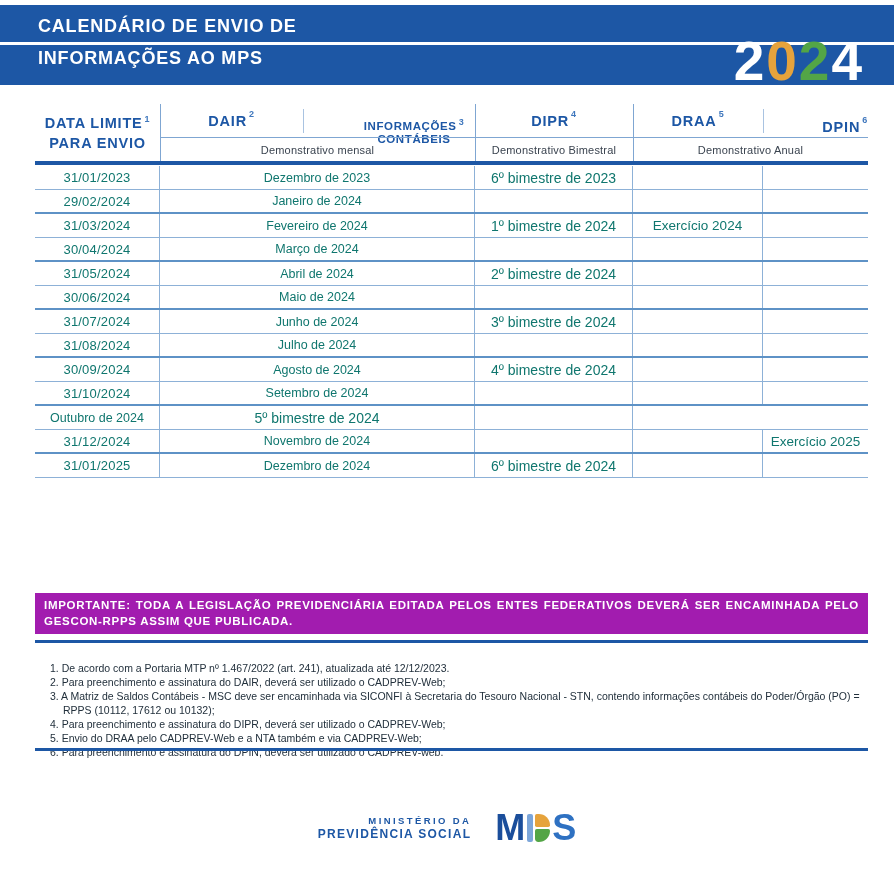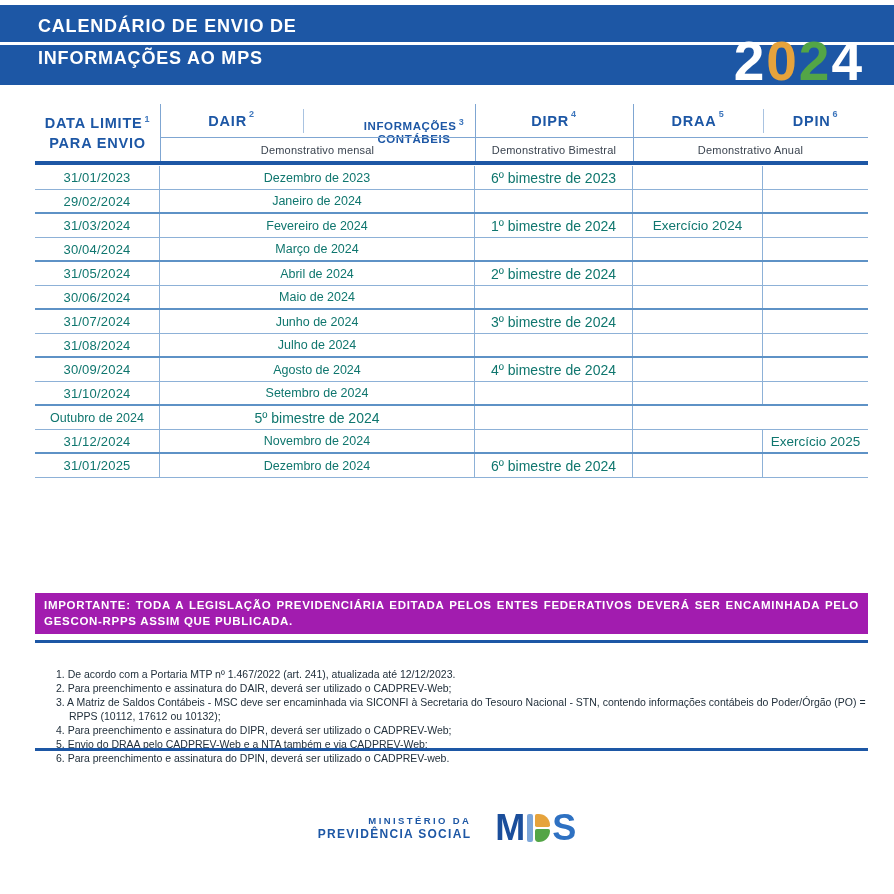--- a/index.html
+++ b/index.html
@@ -16,21 +16,21 @@
     line-height:56px;letter-spacing:2px;}
   
   .thead{position:absolute;left:35px;top:104px;width:833px;height:62px;color:#1d57a5;}
   .hcell{position:absolute;display:flex;flex-direction:column;align-items:center;justify-content:center;
     font-weight:bold;font-size:14.5px;letter-spacing:0.8px;text-align:center;}
   .hc1{left:0;top:0;width:125px;height:57px;line-height:20px;}
   .hc-dair{left:125px;top:0;width:143px;height:33px;}
   .hc-info{left:268px;top:12px;width:172px;height:33px;font-size:11.5px;line-height:13px;letter-spacing:0.6px;margin-left:25px;}
   .hc-dipr{left:440px;top:0;width:158px;height:33px;}
   .hc-draa{left:598px;top:0;width:130px;height:33px;}
-  .hc-dpin{left:728px;top:0;width:105px;height:33px;}
+  .hc-dpin{left:728px;top:6px;width:105px;height:33px;align-items:flex-end;}
   sup.fn{font-size:9px;font-weight:bold;vertical-align:top;position:relative;top:-4px;margin-left:2px;color:#3f77bd;}
   .vline{position:absolute;width:1px;background:#7fa6d2;}
   .v-full{top:0;height:57px;}
   .v-short{top:5px;height:24px;background:#a9c3e1;}
   .hline-sub{position:absolute;left:125px;top:33px;width:708px;height:1px;background:#7fa6d2;}
   .subrow{position:absolute;top:34px;height:23px;display:flex;align-items:center;justify-content:center;
     color:#3a434f;font-size:11px;font-weight:normal;letter-spacing:0.2px;}
   .sub-mensal{left:125px;width:315px;border-right:1px solid #7fa6d2;}
   .sub-bim{left:440px;width:158px;border-right:1px solid #7fa6d2;}
   .sub-anual{left:598px;width:235px;}
@@ -47,21 +47,21 @@
   .c.dipr{font-size:14px;}
   .c.draa,.c.dpin{font-size:13.5px;}
   
   .notice{position:absolute;left:35px;top:593px;width:833px;box-sizing:border-box;background:#a21caf;
     color:#ffffff;font-weight:bold;font-size:11.5px;letter-spacing:0.7px;line-height:16px;
     padding:4px 9px 5px 9px;text-align:justify;}
   .rule{position:absolute;left:35px;width:833px;height:3px;background:#1d57a5;}
   .rule1{top:640px;}
   .rule2{top:748px;}
   
-  .footnotes{position:absolute;left:38px;top:649px;width:822px;margin:18px;padding:0;list-style:none;
+  .footnotes{position:absolute;left:38px;top:649px;width:822px;margin:12px;padding:0;list-style:none;
     color:#22303c;font-size:10.5px;line-height:14px;}
   .footnotes li{padding-left:13px;text-indent:-13px;}
   
   .footer{position:absolute;left:0;top:810px;width:894px;display:flex;align-items:center;justify-content:center;gap:24px;}
   .ministry{text-align:right;color:#1d57a5;}
   .ministry .m1{font-size:9.5px;letter-spacing:2.4px;font-weight:bold;line-height:13px;}
   .ministry .m2{font-size:12px;letter-spacing:1.3px;font-weight:bold;line-height:15px;}
   .mps{display:flex;align-items:center;font-weight:bold;font-size:36px;line-height:36px;}
   .mps .m-letter{color:#1b4e9b;}
   .mps .s-letter{color:#2e71c2;}

